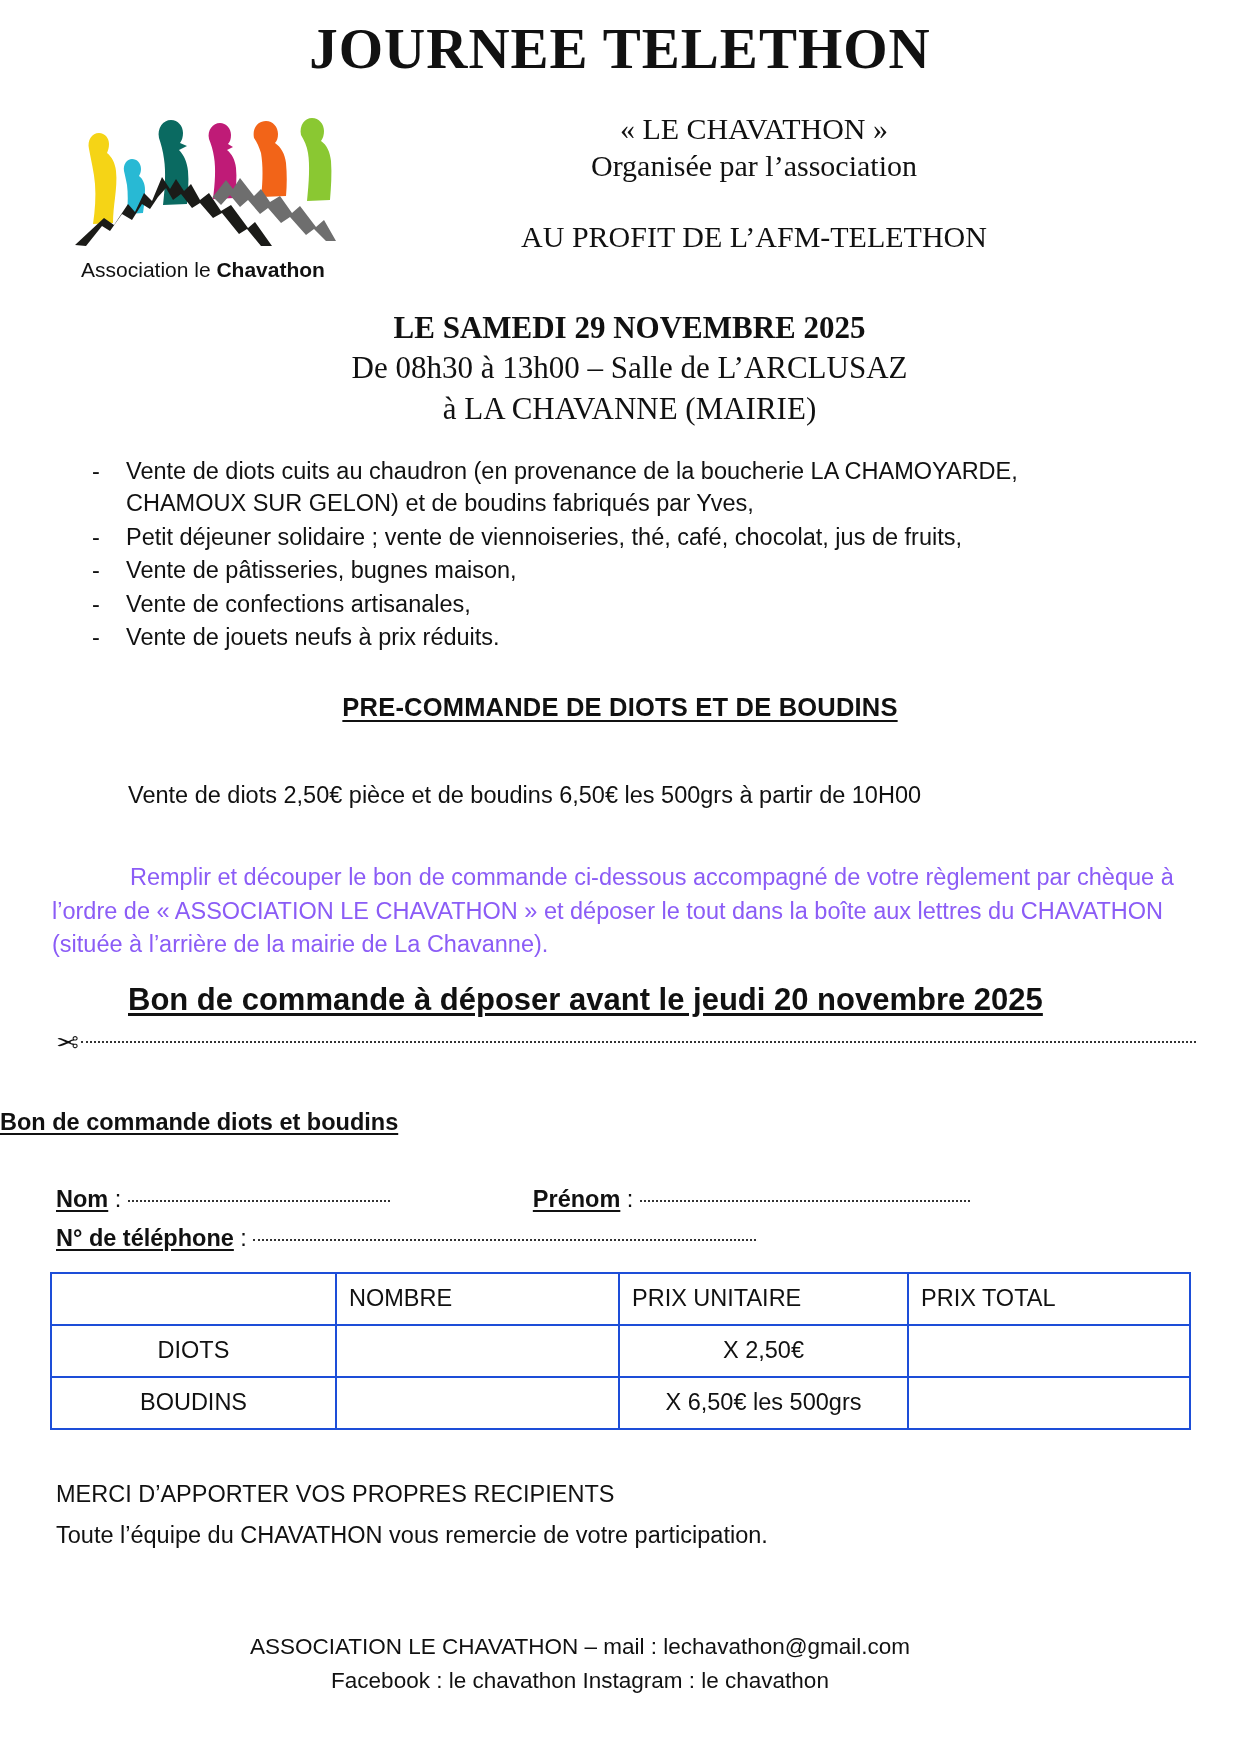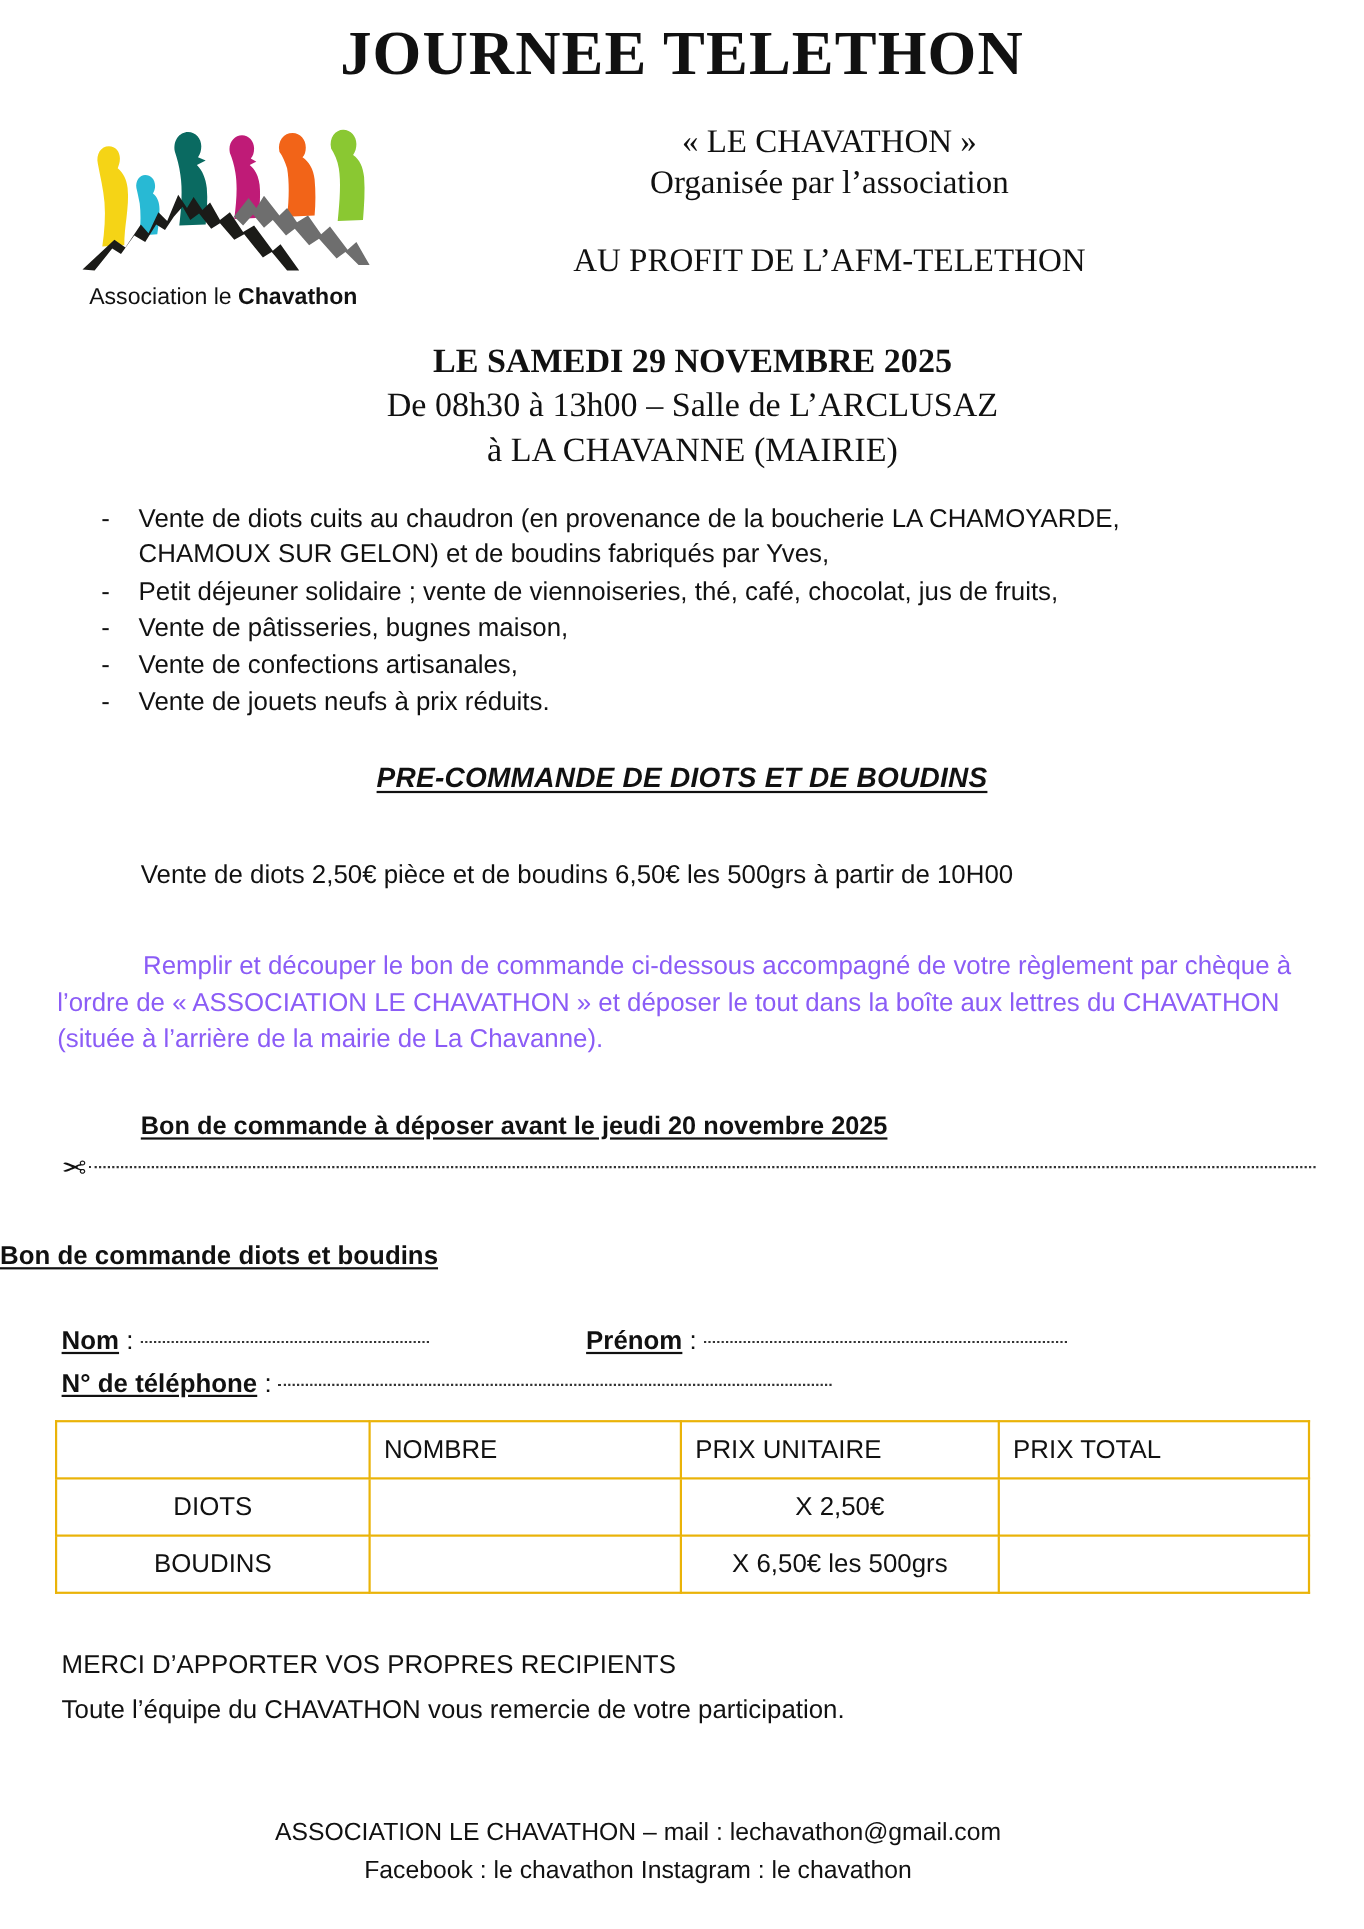--- a/index.html
+++ b/index.html
@@ -125,46 +125,45 @@
   
   .h-center-underline {
     text-align: center;
     font-size: 25.5px;
     font-weight: bold;
     text-decoration: underline;
     text-underline-offset: 4px;
     margin-top: 40px;
     color: #111;
     letter-spacing: 0.2px;
-    font-style: italic;
   }
 
   .price-line {
     font-size: 23.5px;
     margin-top: 60px;
     padding-left: 128px;
     color: #111;
   }
 
   .para {
     font-size: 23.5px;
     line-height: 1.42;
     margin-top: 52px;
     padding: 0 40px 0 52px;
     text-align: left;
     color: #8b5cf6;
   }
   .para .indent { display: inline-block; width: 78px; }
 
   .h-deadline {
-    font-size: 23px;
+    font-size: 31px;
     font-weight: bold;
     text-decoration: underline;
     text-underline-offset: 3px;
-    margin-top: 48px;
+    margin-top: 20px;
     padding-left: 128px;
     color: #111;
   }
 
   
   .cut-row {
     display: flex;
     align-items: center;
     margin-top: 12px;
     padding: 0 44px 0 56px;
@@ -228,21 +227,21 @@
 
   
   .order-table {
     margin: 20px 0 0 50px;
     width: 1141px;
     border-collapse: collapse;
     font-size: 23.5px;
     color: #111;
   }
   .order-table td, .order-table th {
-    border: 2px solid #eab308;
+    border: 2px solid #1d4ed8;
     height: 42px;
     font-weight: normal;
     padding: 4px 12px;
   }
   .order-table .c-label { width: 258px; text-align: center; }
   .col-nombre  { width: 256px; }
   .col-unit    { width: 262px; border-radius: 11px; }
   .col-total   { width: 255px; }
   .th-left     { text-align: left; padding-left: 14px; }
   .cell-center { text-align: center; }

